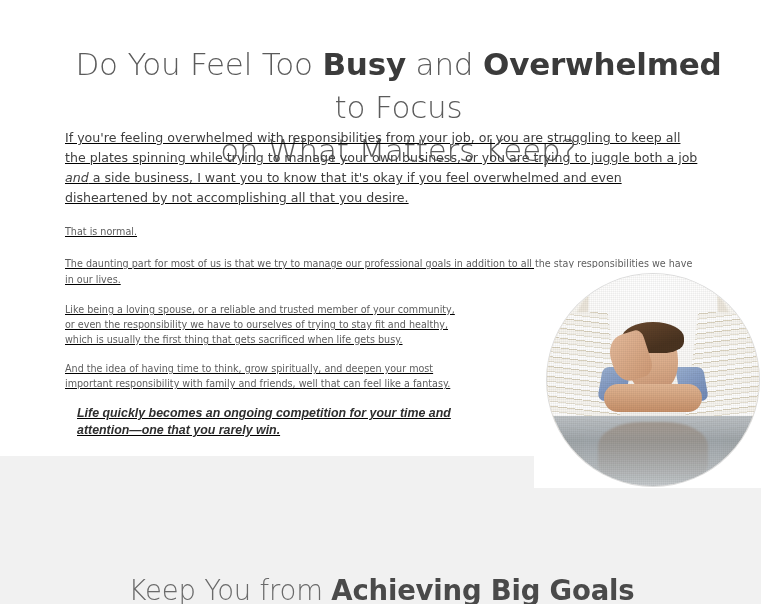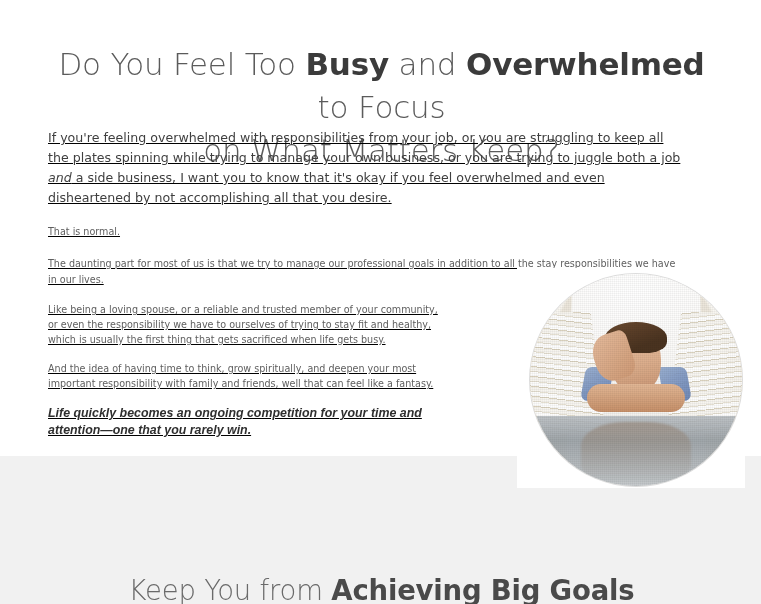--- a/index.html
+++ b/index.html
@@ -18,21 +18,21 @@
 
   .page {
     position: relative;
     width: 761px;
     height: 604px;
   }
 
   
   .hero-top {
     position: absolute;
-    left: 0; top: 0;
+    left: 17px; top: 0;
     width: 701px;
     height: 456px;
     background: #ffffff;
   }
 
   .headline-top {
     position: absolute;
     left: 44px;
     top: 22px;
     width: 675px;
@@ -86,21 +86,21 @@
     width: 400px;
   }
 
   .emphasis {
     font-family: "Liberation Sans", sans-serif;
     font-size: 12.4px;
     line-height: 17px;
     font-weight: bold;
     font-style: italic;
     color: #2f2f2f;
-    margin: 6px 0 18px 0;
+    margin: 6px 0 18px 12px;
     width: 380px;
   }
 
   .closer {
     font-family: "Liberation Sans", sans-serif;
     font-size: 17.5px;
     line-height: 24px;
     font-weight: bold;
     color: #333333;
     margin: 0;

